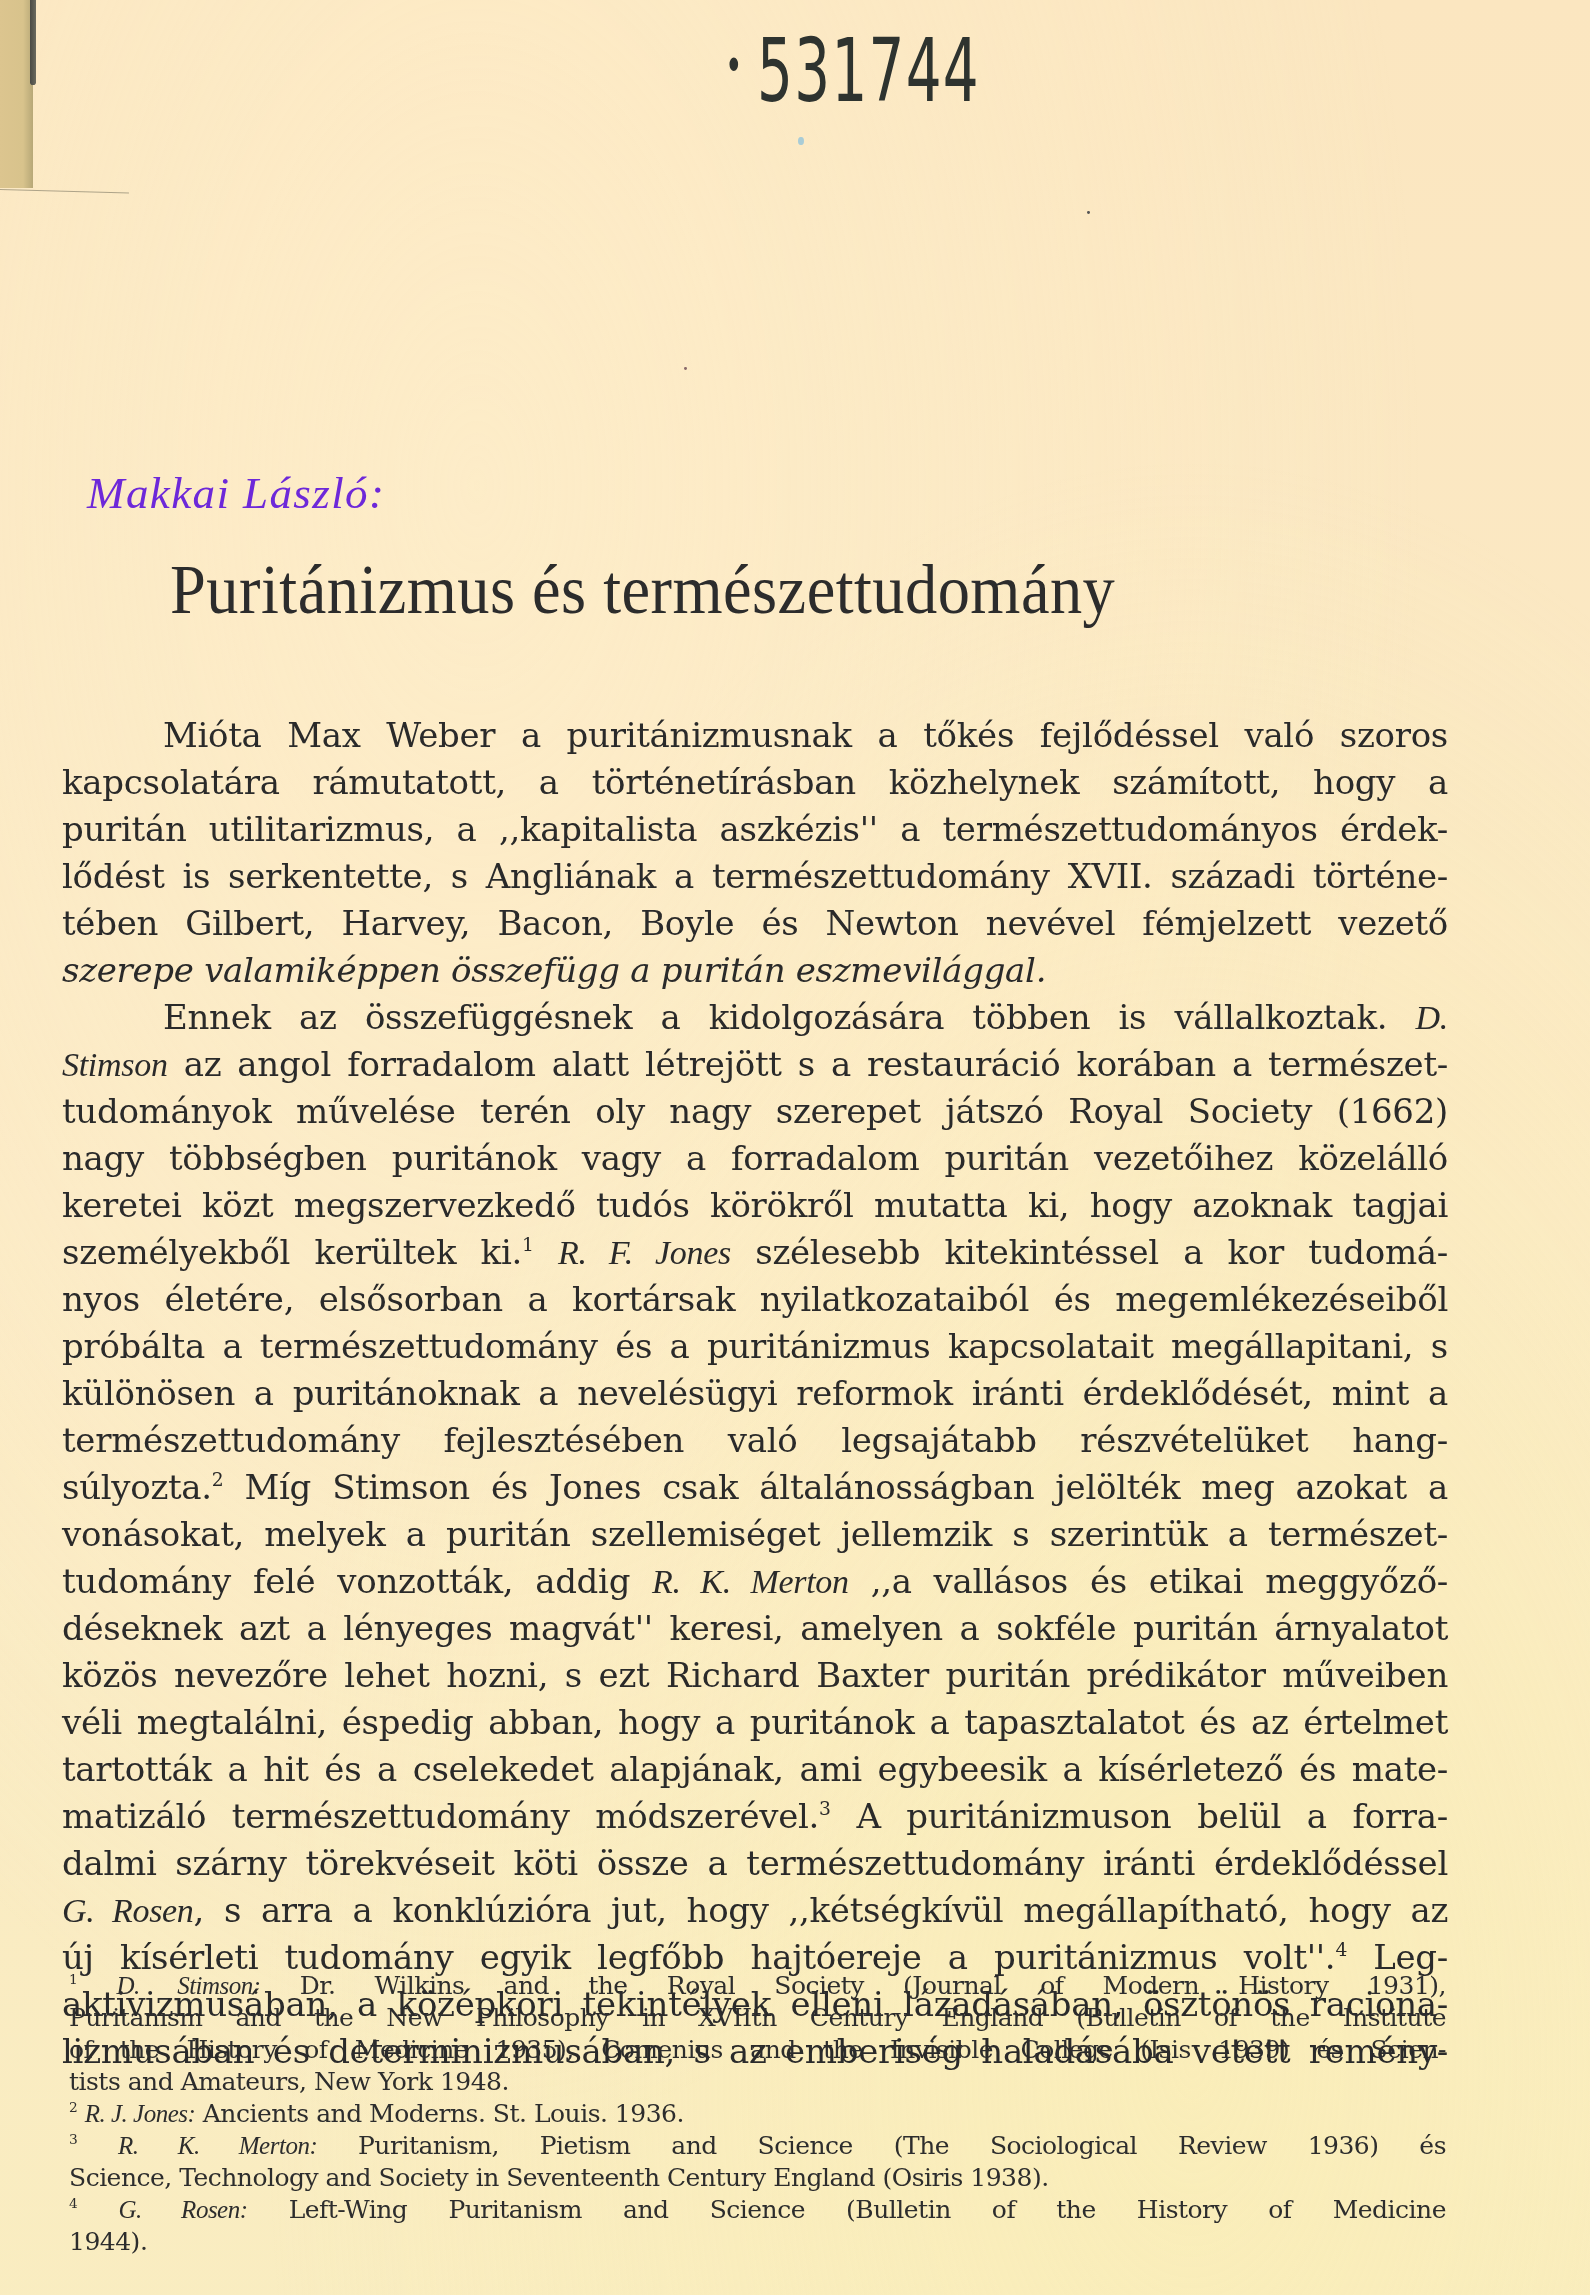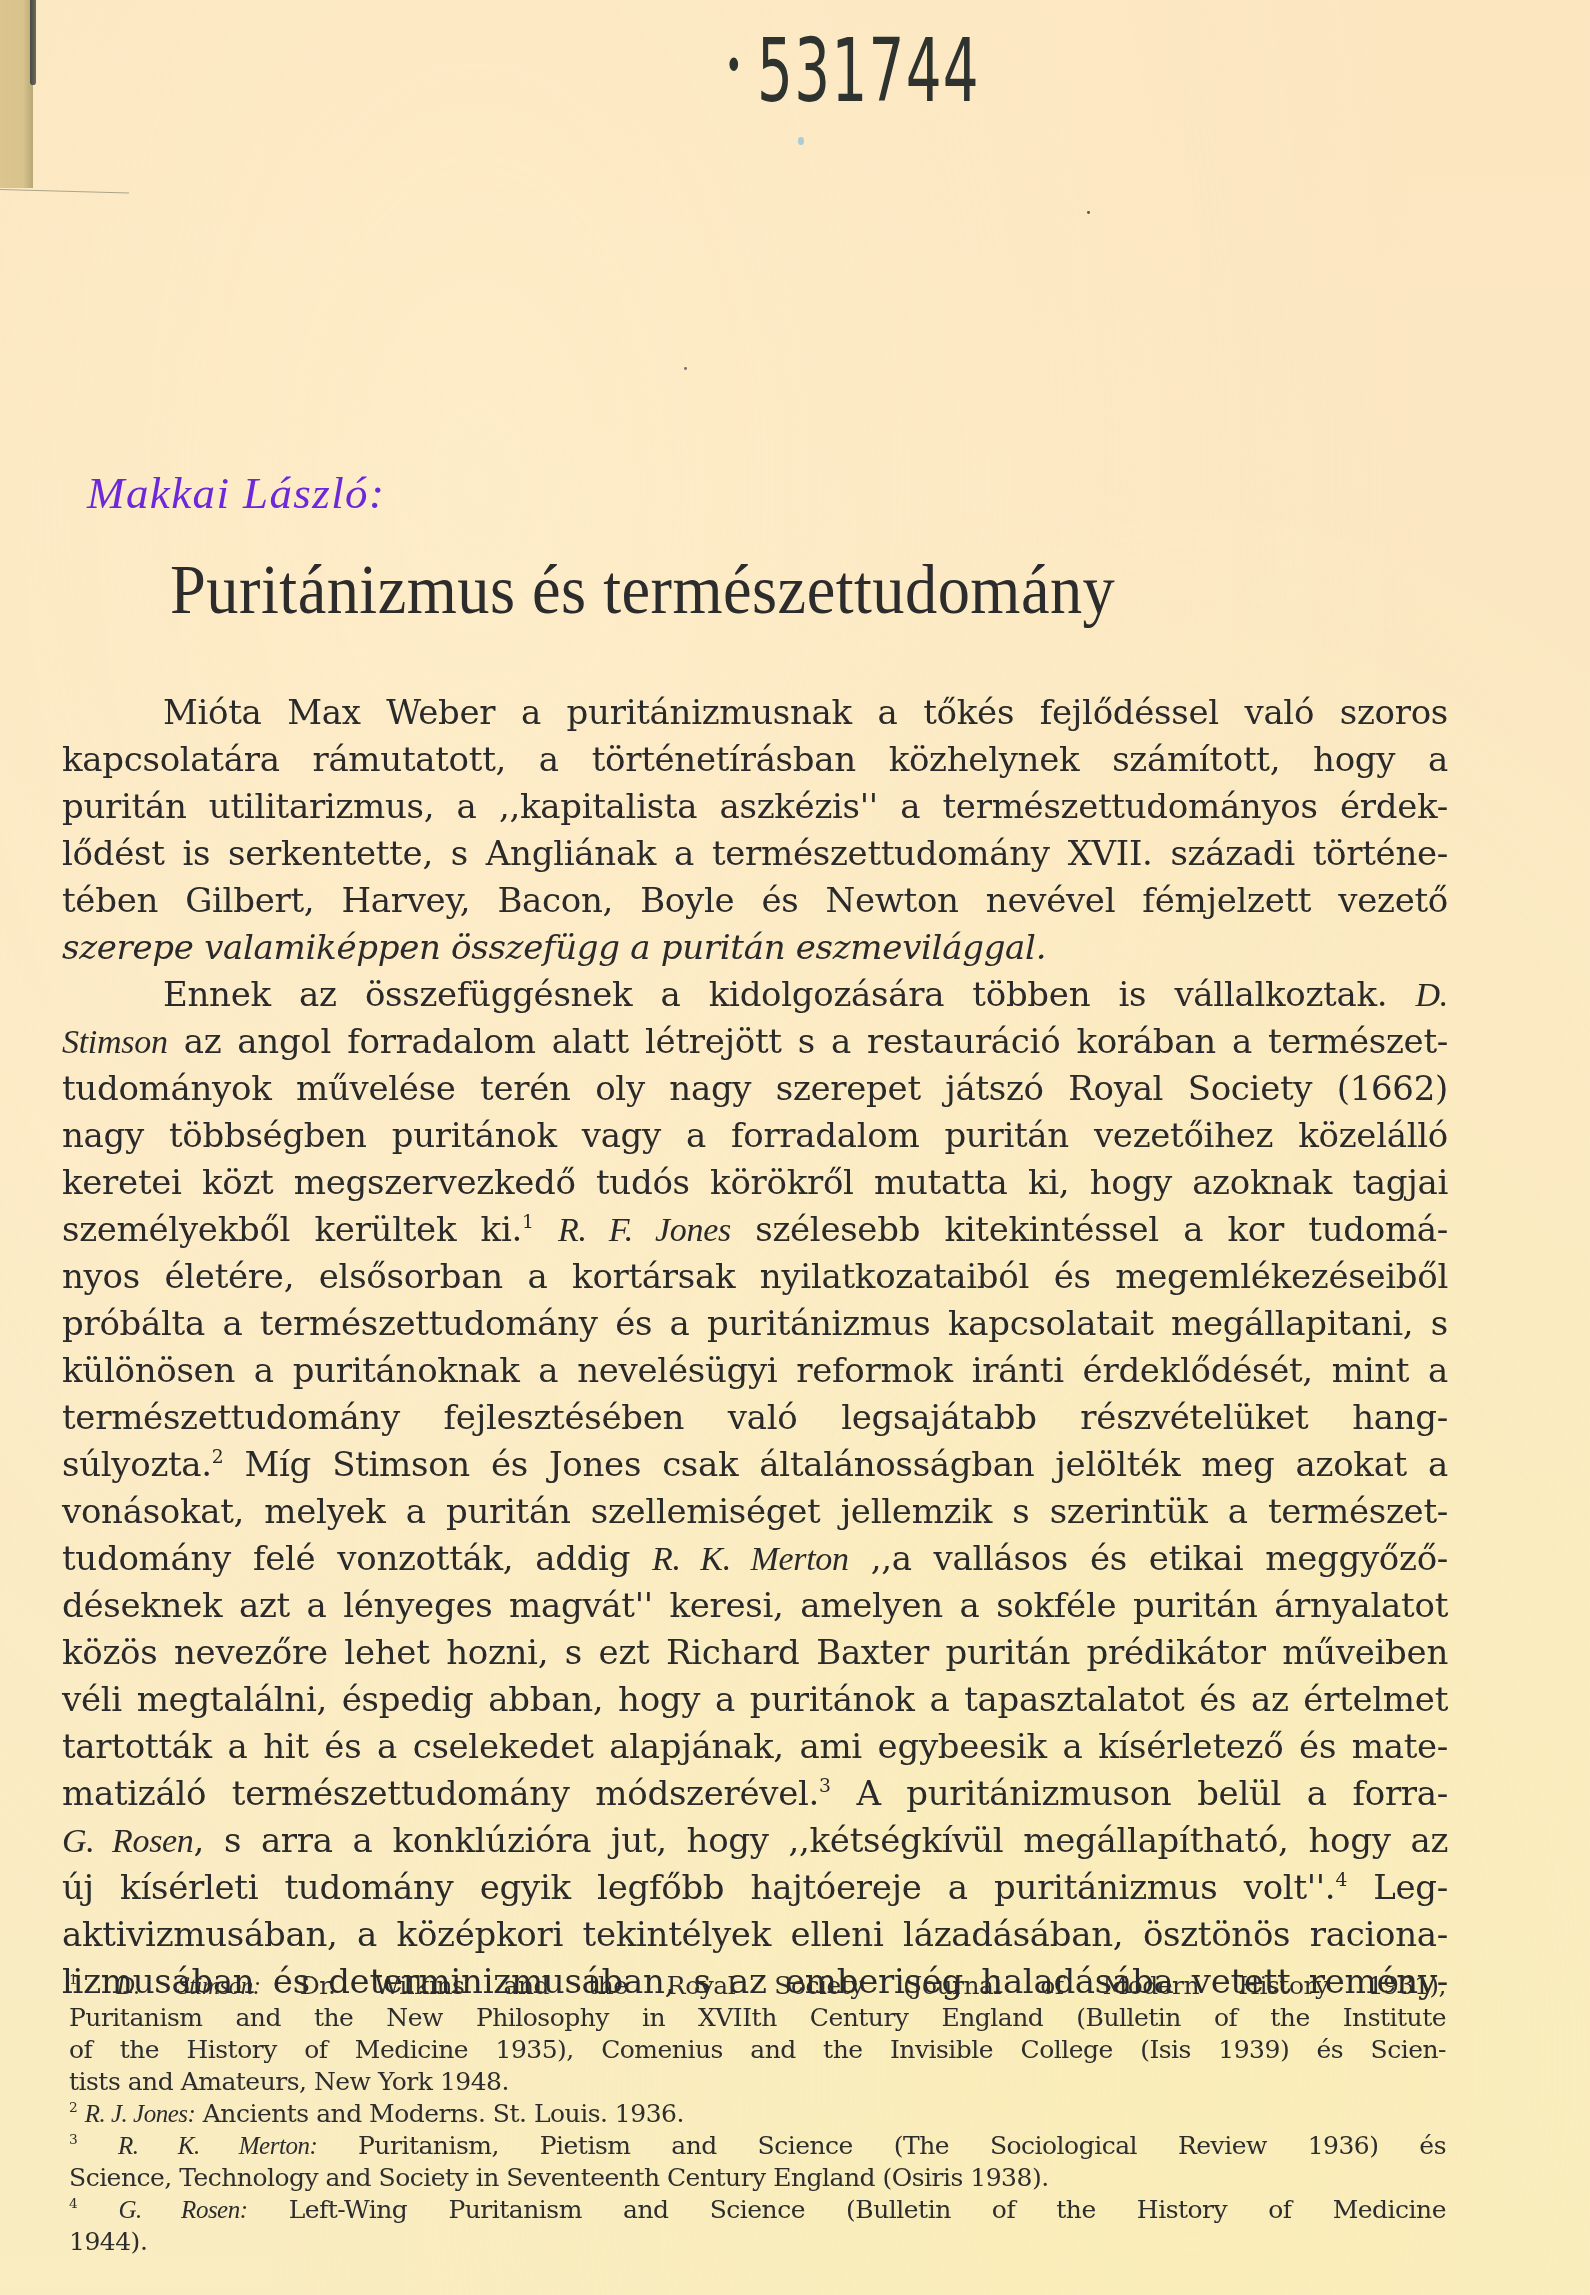--- a/index.html
+++ b/index.html
@@ -39,21 +39,21 @@
     font-family: "Liberation Serif", serif; font-style: italic;
     font-size: 45px; letter-spacing: 1.4px; color: #6d28d9;
   }
   .title {
     position: absolute; left: 0; width: 1349px; top: 550px; text-align: center;
     font-family: "Liberation Serif", serif; font-size: 70px; color: #2c2c2c;
     letter-spacing: 0.5px;
   }
   .title span { display: inline-block; transform: scaleX(0.92); margin-left: -64px; }
   .body-block {
-    position: absolute; left: 62px; width: 1386px; top: 689px;
+    position: absolute; left: 62px; width: 1386px; top: 712px;
   }
   .line {
     display: block; height: 47px; line-height: 47px;
     font-family: "DejaVu Serif", serif; font-size: 34px;
     white-space: nowrap; text-align: justify; text-align-last: justify;
     color: #2a2a2a; letter-spacing: -0.3px;
   }
   .line.last { text-align-last: left; font-style: italic; }
   .line.indent { padding-left: 101px; }
   .line i, .fn i { font-family: "Liberation Serif", serif; font-style: italic; }
@@ -103,20 +103,21 @@
     <span class="line"><span>különösen a puritánoknak a nevelésügyi reformok iránti érdeklődését, mint a</span></span>
     <span class="line"><span>természettudomány fejlesztésében való legsajátabb részvételüket hang-</span></span>
     <span class="line"><span>súlyozta.</span><sup>2</sup> <span> Míg Stimson és Jones csak általánosságban jelölték meg azokat a</span></span>
     <span class="line"><span>vonásokat, melyek a puritán szellemiséget jellemzik s szerintük a természet-</span></span>
     <span class="line"><span>tudomány felé vonzották, addig </span><i>R. K. Merton</i><span> ,,a vallásos és etikai meggyőző-</span></span>
     <span class="line"><span>déseknek azt a lényeges magvát'' keresi, amelyen a sokféle puritán árnyalatot</span></span>
     <span class="line"><span>közös nevezőre lehet hozni, s ezt Richard Baxter puritán prédikátor műveiben</span></span>
     <span class="line"><span>véli megtalálni, éspedig abban, hogy a puritánok a tapasztalatot és az értelmet</span></span>
     <span class="line"><span>tartották a hit és a cselekedet alapjának, ami egybeesik a kísérletező és mate-</span></span>
     <span class="line"><span>matizáló természettudomány módszerével.</span><sup>3</sup> <span> A puritánizmuson belül a forra-</span></span>
+    <span class="line"><span>dalmi szárny törekvéseit köti össze a természettudomány iránti érdeklődéssel</span></span>
     <span class="line"><i>G. Rosen</i><span>, s arra a konklúzióra jut, hogy ,,kétségkívül megállapítható, hogy az</span></span>
     <span class="line"><span>új kísérleti tudomány egyik legfőbb hajtóereje a puritánizmus volt''.</span><sup>4</sup> <span> Leg-</span></span>
     <span class="line"><span>aktivizmusában, a középkori tekintélyek elleni lázadásában, ösztönös raciona-</span></span>
     <span class="line"><span>lizmusában és determinizmusában, s az emberiség haladásába vetett remény-</span></span>
   </div>
 
 <div class="footnotes" id="footnotes">
     <span class="fn indent"><sup>1</sup> <i>D. Stimson:</i><span> Dr. Wilkins and the Royal Society (Journal of Modern History 1931),</span></span>
     <span class="fn"><span>Puritanism and the New Philosophy in XVIIth Century England (Bulletin of the Institute</span></span>
     <span class="fn"><span>of the History of Medicine 1935), Comenius and the Invisible College (Isis 1939) és Scien-</span></span>

